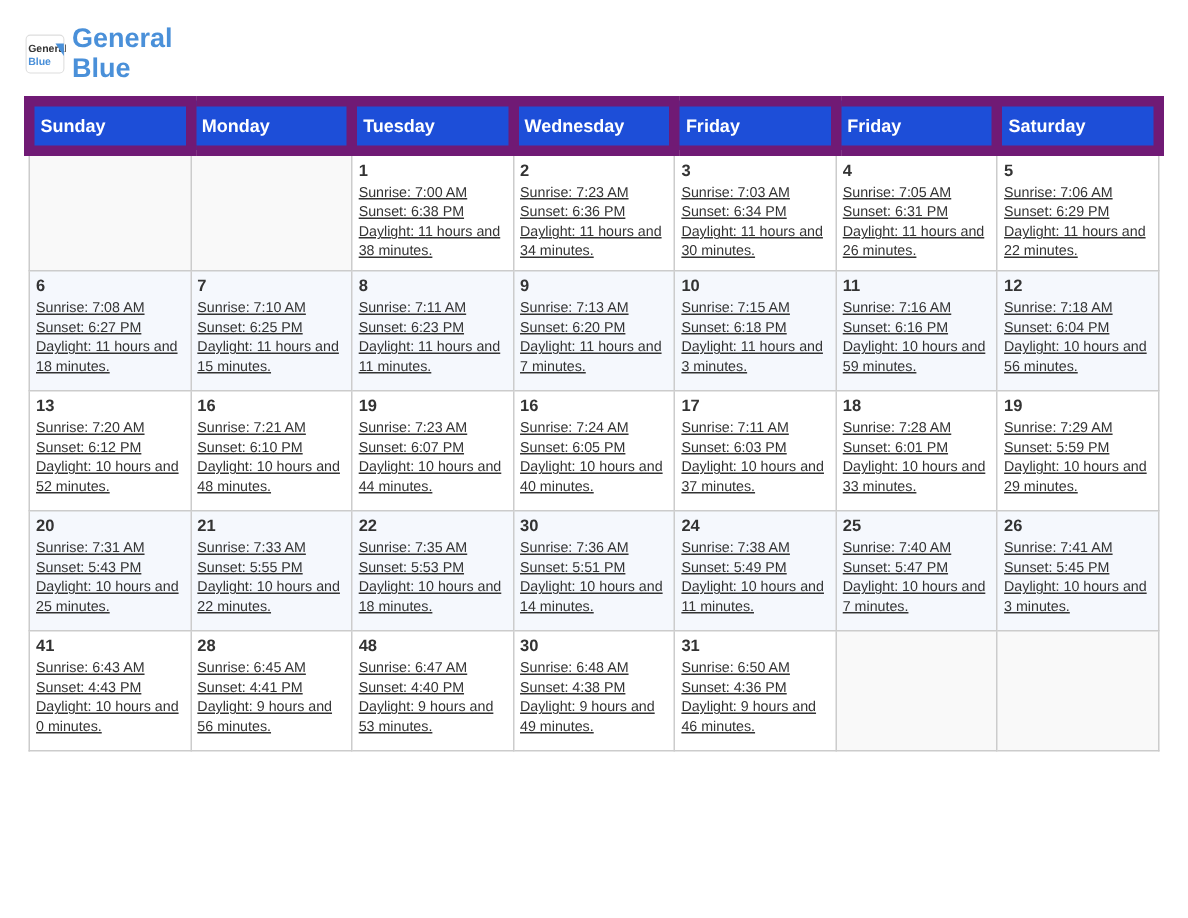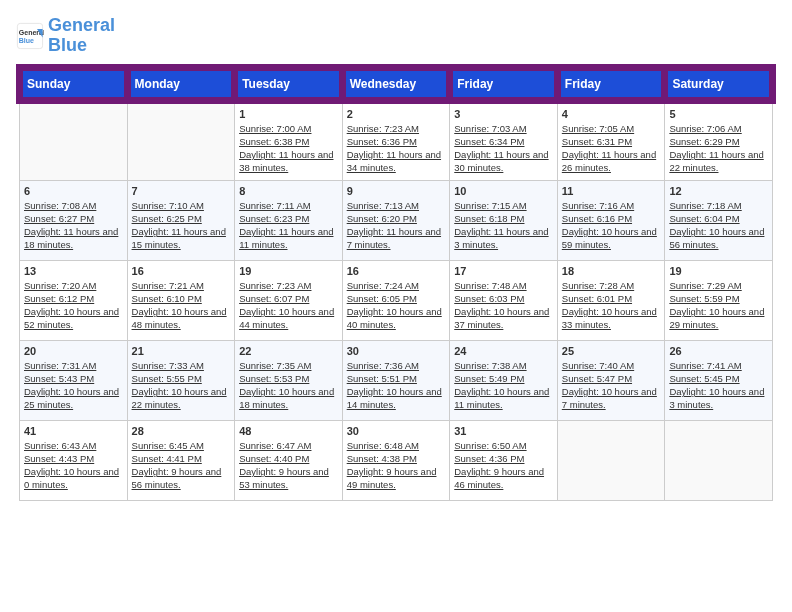--- a/index.html
+++ b/index.html
@@ -224,21 +224,21 @@
 Daylight: 10 hours and 44 minutes.</div>
         </td>
         <td>
           <span class="day-num">16</span>
           <div class="day-info">Sunrise: 7:24 AM
 Sunset: 6:05 PM
 Daylight: 10 hours and 40 minutes.</div>
         </td>
         <td>
           <span class="day-num">17</span>
-          <div class="day-info">Sunrise: 7:48 AM
+          <div class="day-info">Sunrise: 7:11 AM
 Sunset: 6:03 PM
 Daylight: 10 hours and 37 minutes.</div>
         </td>
         <td>
           <span class="day-num">18</span>
           <div class="day-info">Sunrise: 7:28 AM
 Sunset: 6:01 PM
 Daylight: 10 hours and 33 minutes.</div>
         </td>
         <td>

